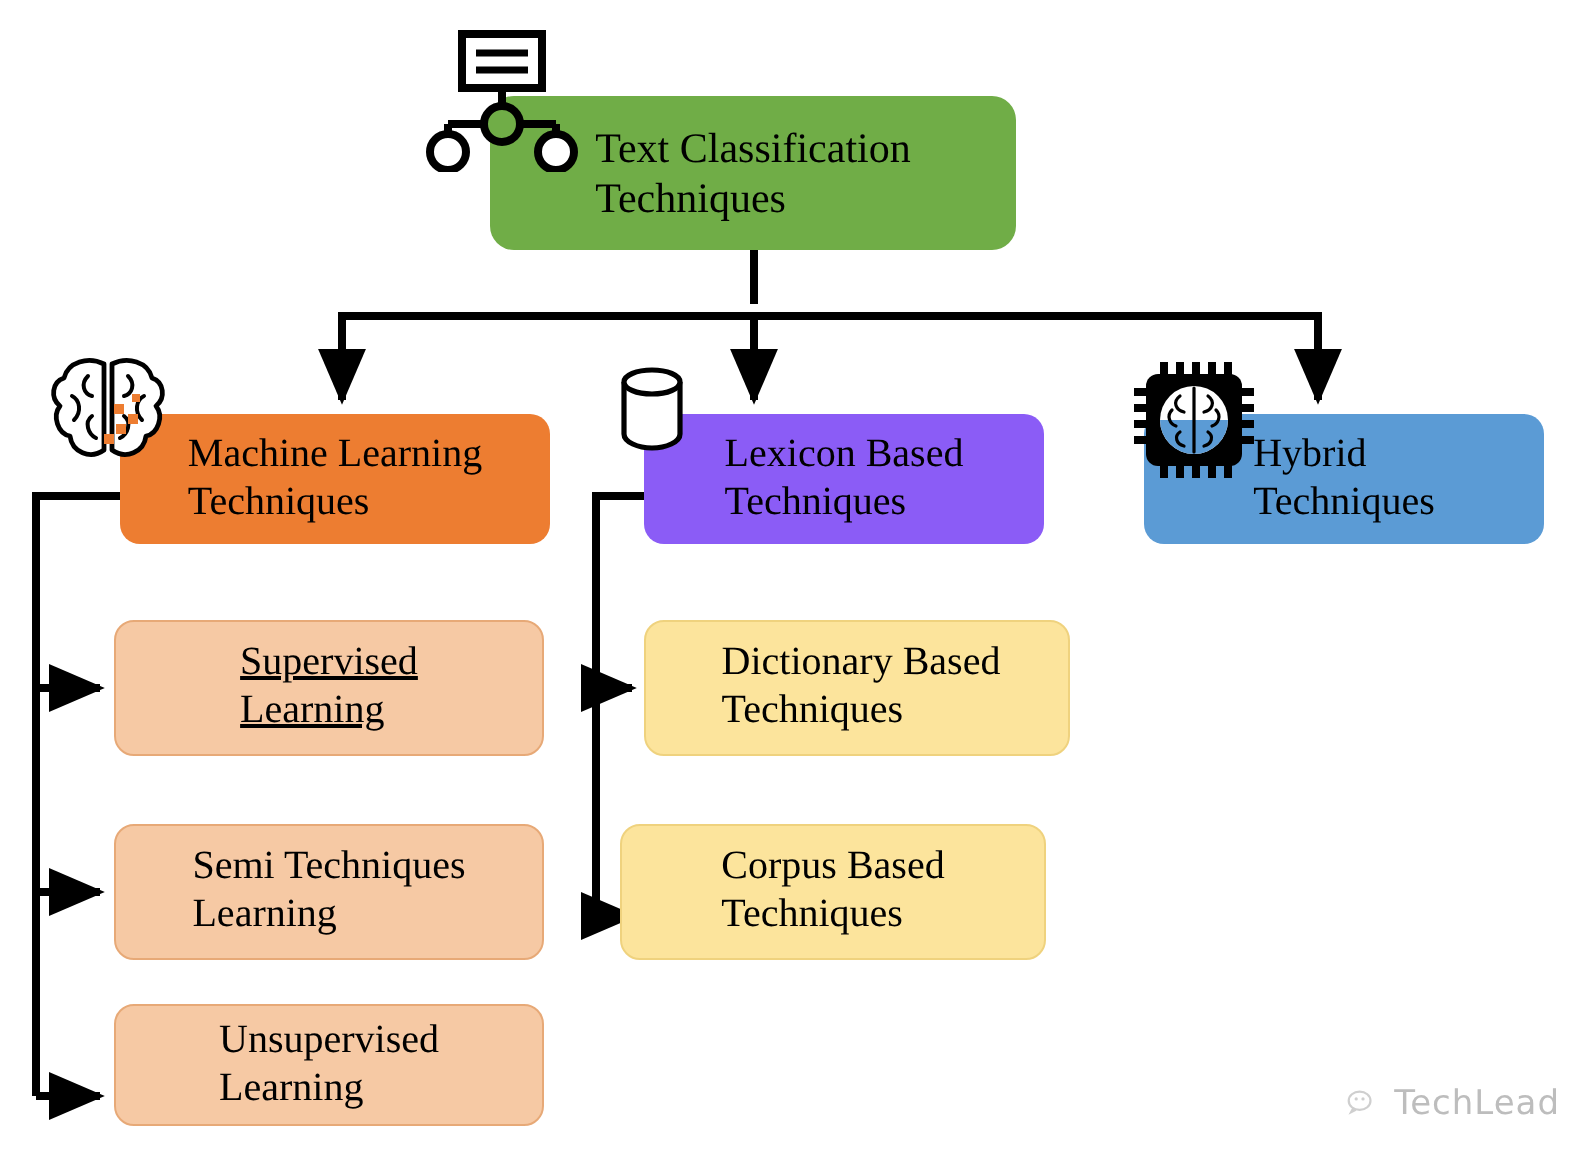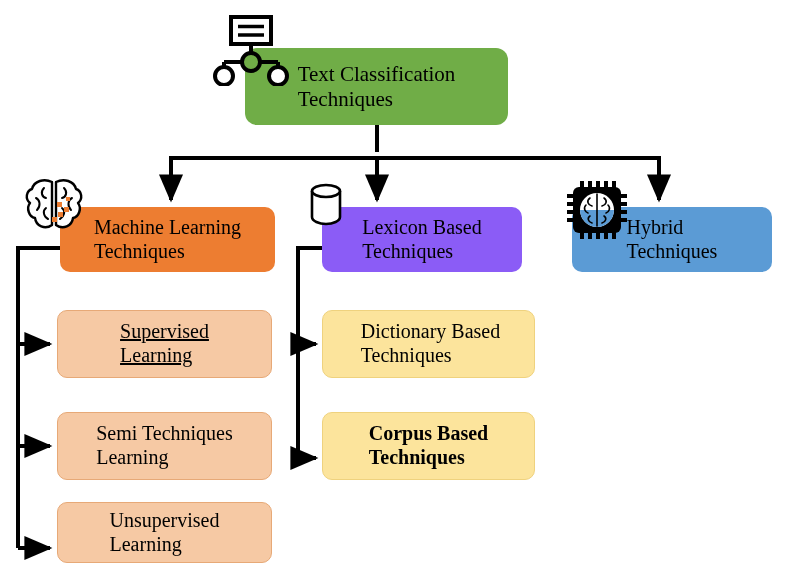--- a/index.html
+++ b/index.html
@@ -193,21 +193,21 @@
   <div class="node l1-lex" style="left:322px; top:207px; width:200px; height:65px;">Lexicon Based
 Techniques</div>
 
   <svg class="icon" style="left:305px; top:182px; width:42px; height:46px;" viewBox="0 0 42 46" xmlns="http://www.w3.org/2000/svg">
     <path d="M7,9 L7,35 C7,39 14,42 21,42 C28,42 35,39 35,35 L35,9" fill="#ffffff" stroke="#000000" stroke-width="2.6"></path>
     <ellipse cx="21" cy="9" rx="14" ry="6" fill="#ffffff" stroke="#000000" stroke-width="2.6"></ellipse>
   </svg>
 
   <div class="node l2-lex" style="left:322px; top:310px; width:213px; height:68px;padding-left:12px;">Dictionary Based
 Techniques</div>
-  <div class="node l2-lex" style="left:322px; top:412px; width:213px; height:68px;font-weight:bold;">Corpus Based
+  <div class="node l2-lex" style="left:310px; top:412px; width:213px; height:68px;">Corpus Based
 Techniques</div>
 
   <div class="node l1-hyb" style="left:572px; top:207px; width:200px; height:65px;">Hybrid
 Techniques</div>
 
   <svg class="icon" style="left:566px; top:180px; width:62px; height:60px;" viewBox="0 0 62 60" xmlns="http://www.w3.org/2000/svg">
     <g fill="#000000">
       <rect x="14" y="1" width="4" height="8"></rect>
       <rect x="22" y="1" width="4" height="8"></rect>
       <rect x="30" y="1" width="4" height="8"></rect>
@@ -234,14 +234,23 @@
       <path d="M31,14 L31,46"></path>
       <path d="M24,18 C20,21 22,25 26,26"></path>
       <path d="M20,25 C17,28 19,32 22,33"></path>
       <path d="M38,18 C42,21 40,25 36,26"></path>
       <path d="M42,25 C45,28 43,32 40,33"></path>
       <path d="M24,36 C21,38 22,42 26,43"></path>
       <path d="M38,36 C41,38 40,42 36,43"></path>
     </g>
   </svg>
 
+  <div id="watermark">
+    <svg style="width:17px; height:17px;" viewBox="0 0 20 20" xmlns="http://www.w3.org/2000/svg">
+      <ellipse cx="8" cy="7.5" rx="6.4" ry="5.4" fill="none" stroke="#cfcfcf" stroke-width="1.3"></ellipse>
+      <path d="M4.4,11.6 L3,14.2 L5.8,12.8" fill="none" stroke="#cfcfcf" stroke-width="1.3"></path>
+      <circle cx="6" cy="6.4" r="0.95" fill="#cfcfcf"></circle>
+      <circle cx="10" cy="6.4" r="0.95" fill="#cfcfcf"></circle>
+    </svg>
+    <span>TechLead</span>
+  </div>
 
 </div>
 
 </body></html>

